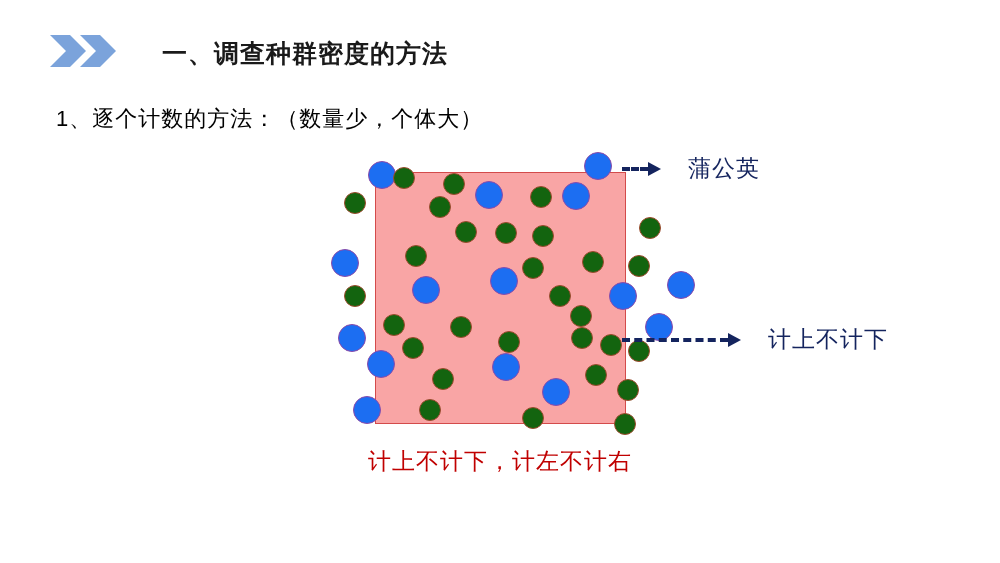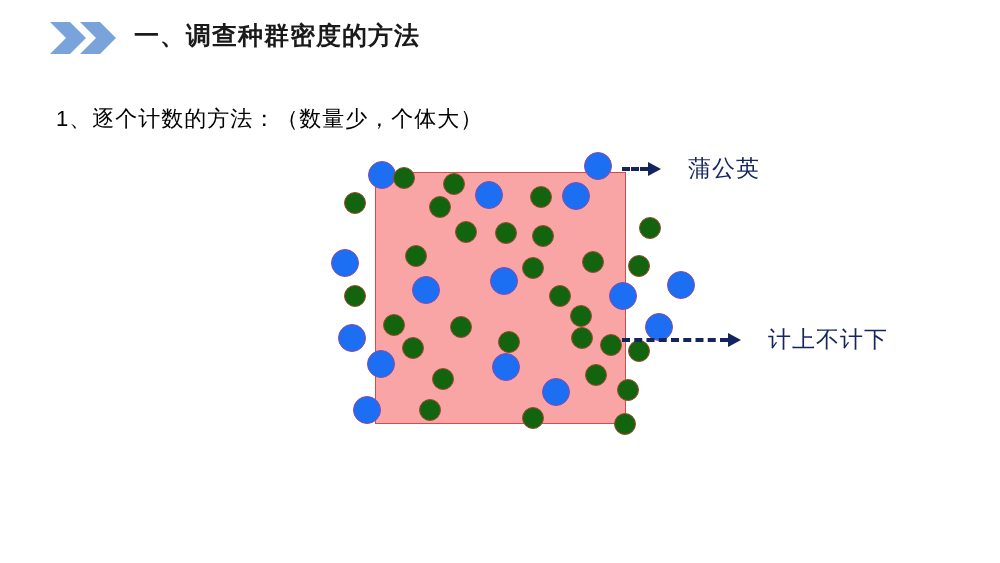--- a/index.html
+++ b/index.html
@@ -13,24 +13,25 @@
     position: relative;
     overflow: hidden;
     font-family: "Liberation Sans", "DejaVu Sans", sans-serif;
     color: #1a1a1a;
   }
 
   
   #heading-row {
     position: absolute;
     left: 48px;
-    top: 19px;
+    top: 26px;
     display: flex;
-    align-items: flex-start;
+    align-items: flex-end;
     height: 44px;
+    gap: 28px;
   }
   #chevron-icon {
     width: 72px;
     height: 38px;
     flex: 0 0 auto;
   }
   #heading-title {
     font-size: 25px;
     font-weight: 700;
     color: #1a1a1a;
@@ -186,13 +187,14 @@
       <div class="arrow-line" style="left: 622px; top: 167px; width: 26px;"></div>
       <div class="arrow-head" style="left: 648px; top: 162px;"></div>
       <div class="callout-label" style="left: 688px; top: 153px;">蒲公英</div>
       <div class="arrow-line" style="left: 622px; top: 338px; width: 106px;"></div>
       <div class="arrow-head" style="left: 728px; top: 333px;"></div>
       <div class="callout-label" style="left: 768px; top: 324px;">计上不计下</div>
     </div>
 </div>
 
 <div id="caption">
+  <div>计上不计下，计左不计右</div>
 </div>
 
 </body></html>

